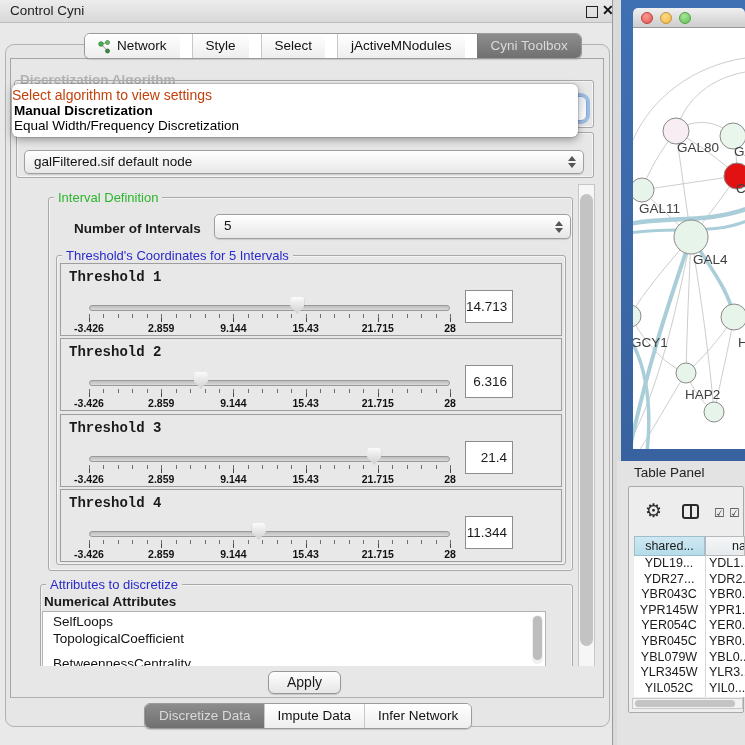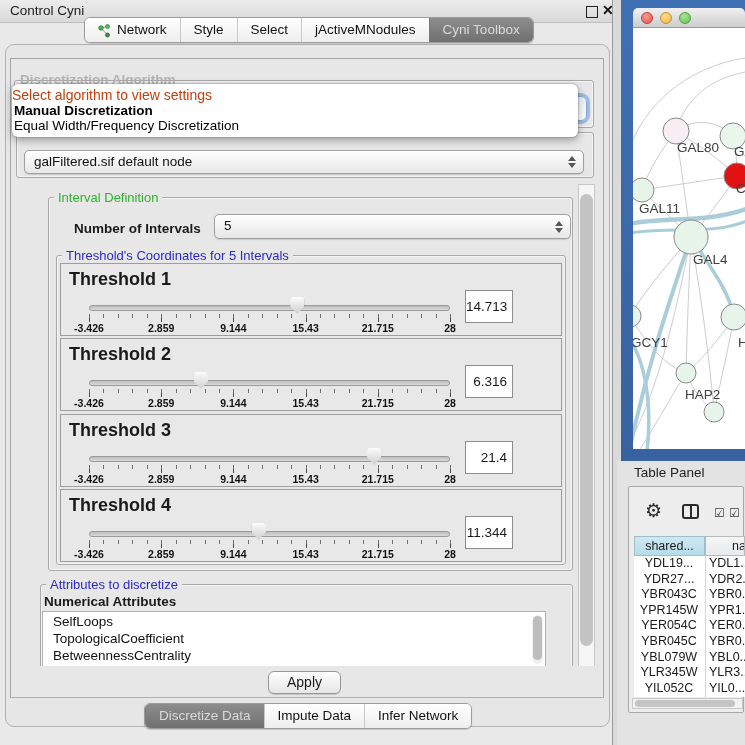--- a/index.html
+++ b/index.html
@@ -20,21 +20,21 @@
   .inner-panel{position:absolute;left:10px;top:58px;width:594px;height:640px;
                border:1px solid #a6a6a6;background:#e7e7e7;box-sizing:border-box;}
 
   
   .seg{position:absolute;display:flex;height:24px;border:1px solid #9b9b9b;border-radius:6px;
        overflow:hidden;background:#fff;box-shadow:0 1px 1px rgba(0,0,0,.15);z-index:6;}
   .seg .s{display:flex;align-items:center;padding:0 13px;font-size:13.5px;line-height:22px;
           background:linear-gradient(#ffffff,#eeeeee);color:#111;border-left:1px solid #c8c8c8;}
   .seg .s:first-child{border-left:none;}
   .seg .s.sel{background:linear-gradient(#8d8d8d,#707070);color:#dadada;border-left:1px solid #7a7a7a;}
-  .top-seg{left:84px;top:17px;}
+  .top-seg{left:84px;top:33px;gap:12px;}
   .bot-seg{left:144px;top:703px;}
   .net-ico{margin-right:6px;display:inline-block;width:13px;height:14px;}
 
   
   .grp{position:absolute;border:1px solid #a9a9a9;border-radius:3px;box-sizing:border-box;
        box-shadow:inset 0 0 0 1px rgba(255,255,255,.55);}
   .grp-lab{position:absolute;font-size:13px;background:#e7e7e7;padding:0 4px;z-index:2;}
 
   
   .combo{position:absolute;border:1px solid #9f9f9f;border-radius:5px;
@@ -58,21 +58,21 @@
   .popup{position:absolute;left:12px;top:84px;width:566px;height:53px;background:#fff;
          border-radius:6px;box-shadow:0 3px 9px rgba(0,0,0,.35),0 0 0 1px rgba(0,0,0,.12);z-index:50;}
   .popup .prompt{position:absolute;left:0;right:0;top:3px;color:#c2410c;font-size:14px;}
   .popup .it1{position:absolute;left:2px;top:19px;font-size:13.5px;font-weight:bold;color:#000;}
   .popup .it2{position:absolute;left:2px;top:34px;font-size:13.5px;color:#000;}
   .algo-label{position:absolute;left:20px;top:72px;font-size:13.5px;font-weight:bold;color:#b3b3b3;z-index:1;}
 
   
   .tpanel{position:absolute;left:60px;width:502px;height:73px;border:1px solid #9e9e9e;
           background:#e8e8e8;box-sizing:border-box;}
-  .tpanel .tl{position:absolute;left:8px;top:5px;font-size:18px;font-weight:bold;}
+  .tpanel .tl{position:absolute;left:8px;top:5px;font-size:14px;font-weight:bold;font-family:Liberation Mono, monospace;}
   .track{position:absolute;left:28px;top:41px;width:361px;height:6px;border-radius:3px;
          background:linear-gradient(#bdbdbd,#dadada);border:1px solid #9a9a9a;box-sizing:border-box;}
   .thumb{position:absolute;top:33px;width:14px;height:17px;margin-left:28px;transform:translateX(-50%);
          background:linear-gradient(#fbfbfb,#cfcfcf);
          clip-path:polygon(12% 0,88% 0,100% 15%,100% 55%,50% 100%,0 55%,0 15%);
          filter:drop-shadow(0 0 1px #777);z-index:3;}
   .ticks-min{position:absolute;left:28px;top:50px;width:362px;height:4px;
       background-image:repeating-linear-gradient(to right,#6e6e6e 0 1px,transparent 1px 14.44px);}
   .ticks-maj{position:absolute;left:28px;top:50px;width:362px;height:8px;
       background-image:repeating-linear-gradient(to right,#4a4a4a 0 1px,transparent 1px 72.2px);}
@@ -283,21 +283,21 @@
     </div>
     <div class="vbox">11.344</div>
   </div>
 
   <div class="grp" style="left:40px;top:584px;width:533px;height:112px;"></div>
   <span class="grp-lab lab-blue nowrap" style="left:46px;top:577px;">Attributes to discretize</span>
   <span class="abs bold nowrap" style="left:44px;top:594px;font-size:13.5px;z-index:2;">Numerical Attributes</span>
   <div class="attr-list">
     <div class="li nowrap" style="top:2px;">SelfLoops</div>
     <div class="li nowrap" style="top:19px;">TopologicalCoefficient</div>
-    <div class="li nowrap" style="top:36px;">BetweennessCentrality</div>
+    <div class="li nowrap" style="top:44px;">BetweennessCentrality</div>
     <div class="mini-sb">
         <div class="th"></div>
       </div>
   </div>
 
   <div class="vsb">
       <div class="th"></div>
     </div>
 
   <div class="apply-strip"></div>

